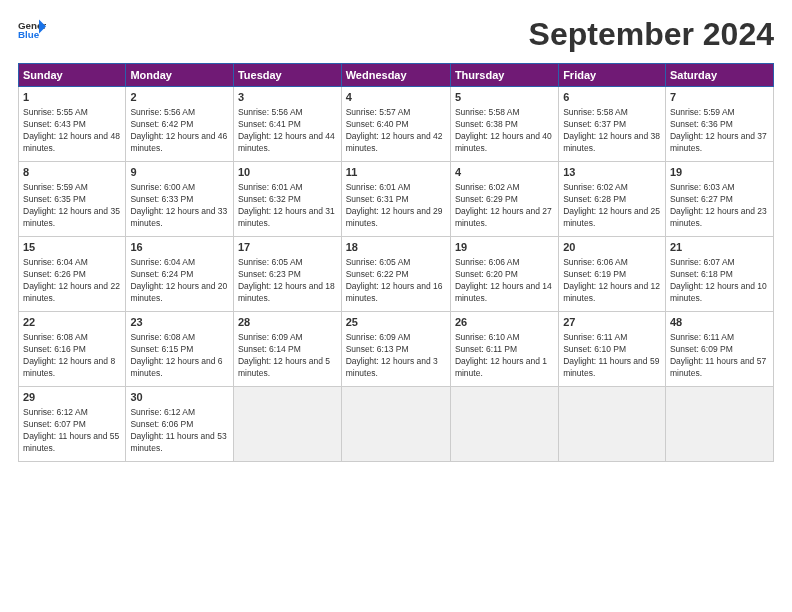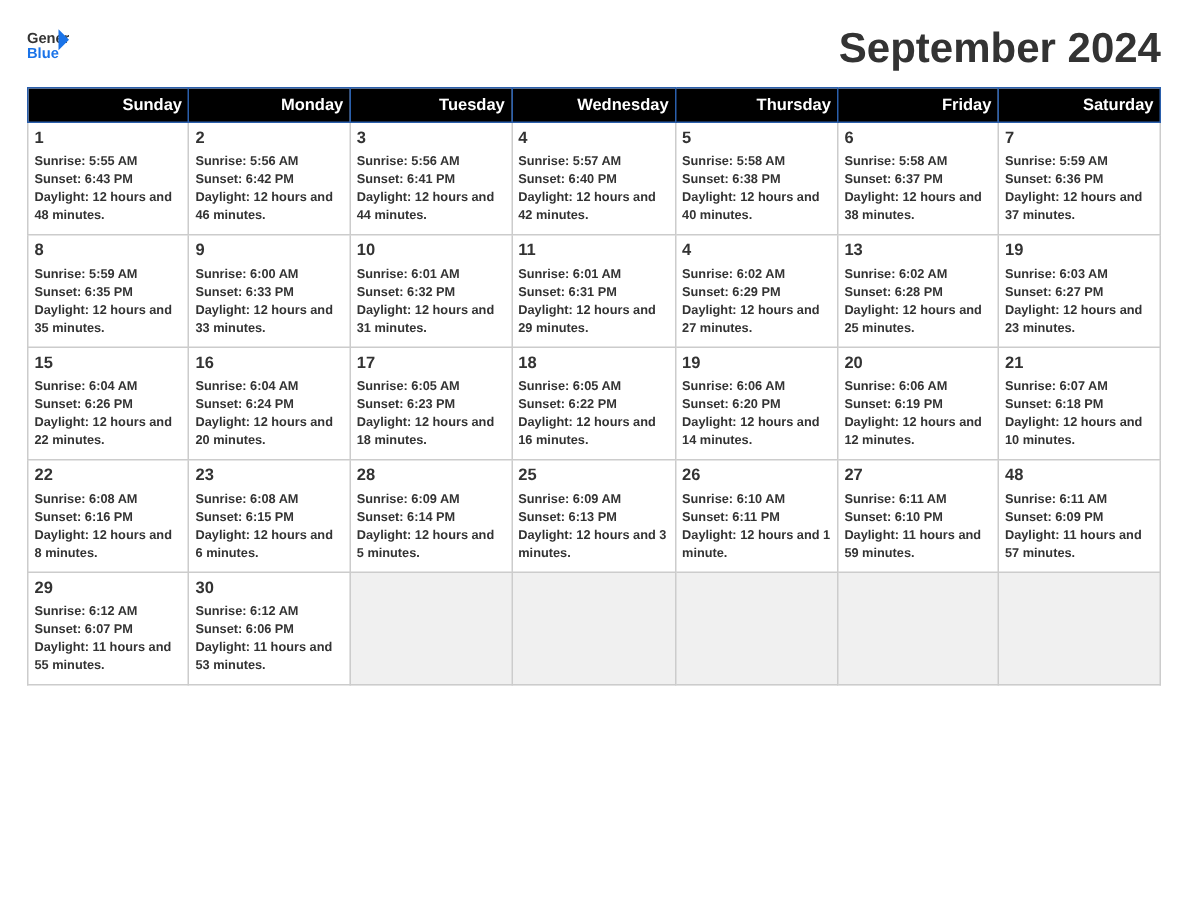--- a/index.html
+++ b/index.html
@@ -28,39 +28,39 @@
     }
     .logo-icon {
       width: 28px;
       height: 28px;
       margin-right: 2px;
     }
     .title-block {
       text-align: right;
     }
     .title-block h1 {
-      font-size: 28px;
+      font-size: 32px;
       font-weight: bold;
       color: #333;
     }
     .title-block h2 {
       font-size: 13px;
       color: #555;
       font-weight: normal;
     }
     table {
       width: 100%;
       border-collapse: collapse;
       font-size: 9.5px;
     }
     thead tr th {
-      background: #000000;
+      background: #701a75;
       color: #fff;
       padding: 5px 4px;
-      text-align: right;
+      text-align: left;
       font-size: 11px;
       font-weight: bold;
       border: 1px solid #2a5fac;
     }
     tbody tr td {
       border: 1px solid #ccc;
       vertical-align: top;
       padding: 3px 4px;
       height: 75px;
       width: 113px;
@@ -75,21 +75,20 @@
     .day-num {
       font-size: 11px;
       font-weight: bold;
       display: block;
       margin-bottom: 1px;
     }
     .day-info {
       font-size: 8.5px;
       line-height: 1.3;
       color: #333;
-      font-weight: bold;
     }
   </style>
 </head>
 <body>
 
 <div class="page">
   <div class="header">
     <div class="logo">
       <svg class="logo-icon" viewBox="0 0 40 40">
         <text x="0" y="18" font-size="14" font-weight="bold" fill="#333" font-family="Arial">General</text>

